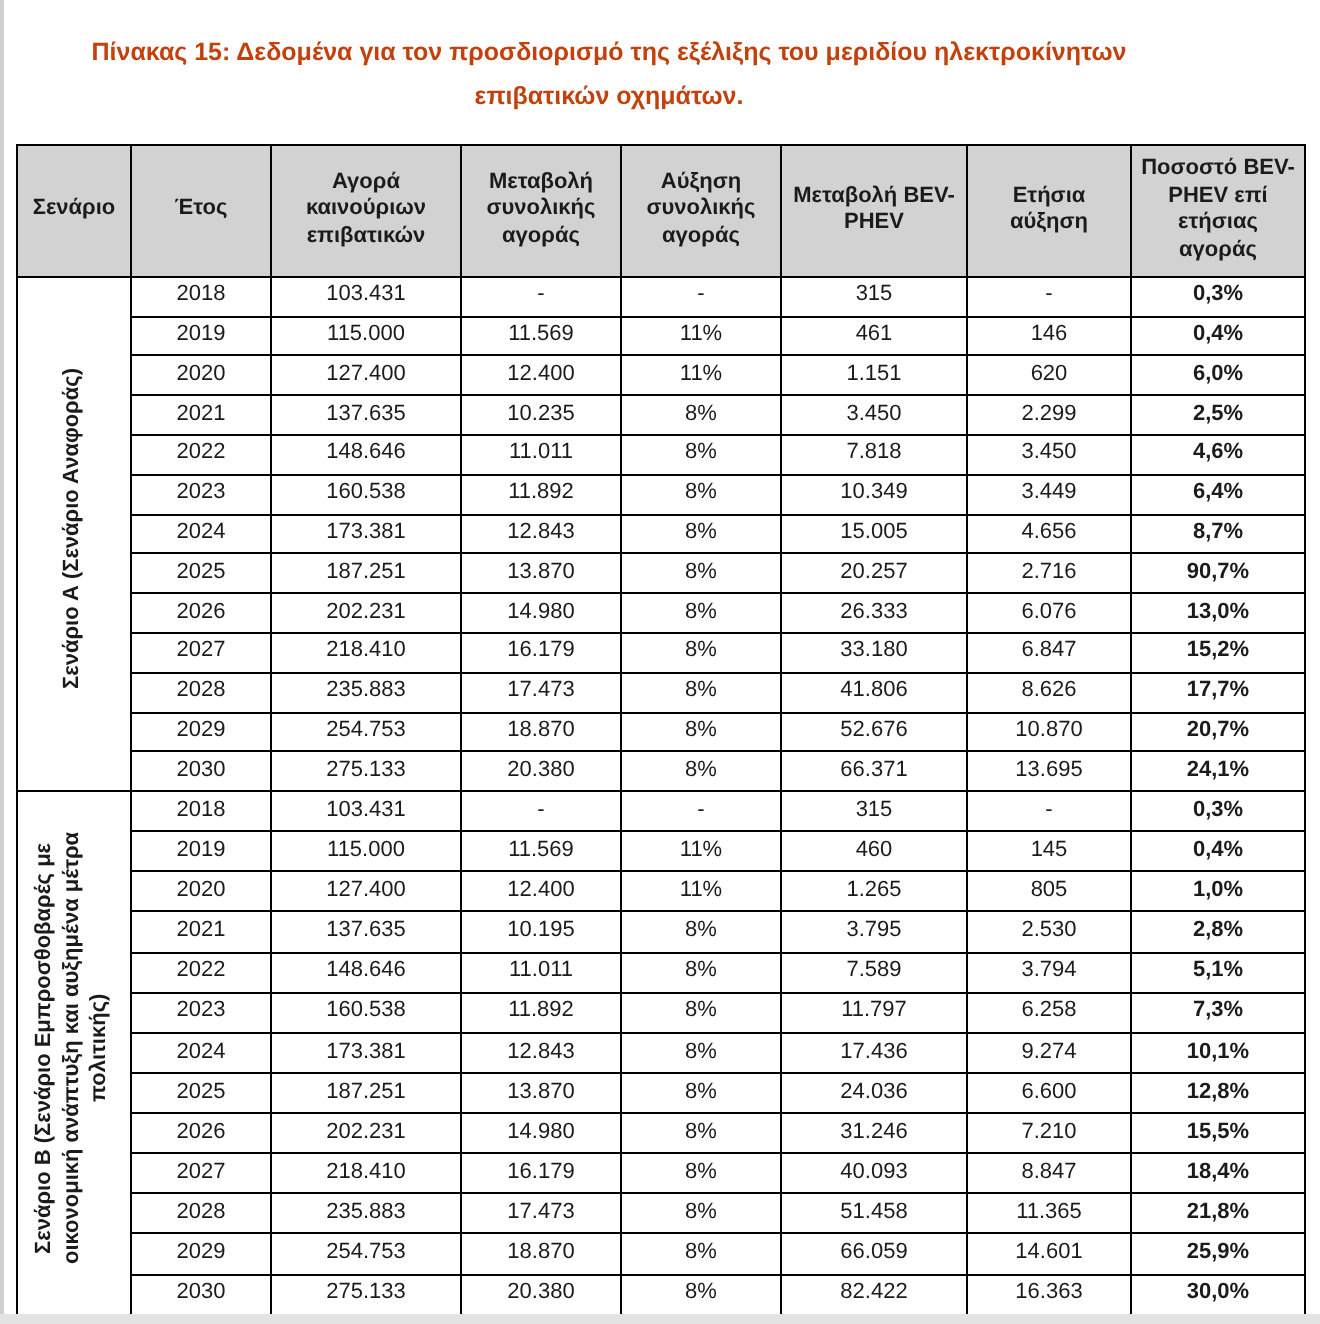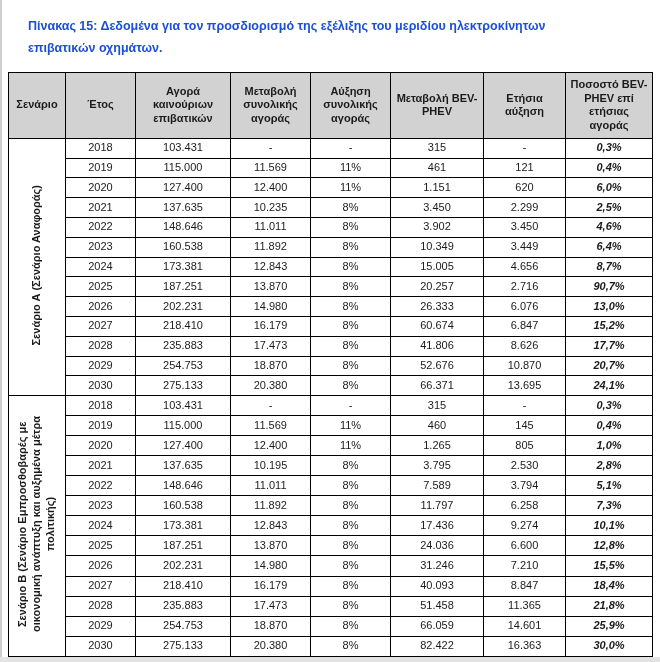--- a/index.html
+++ b/index.html
@@ -13,25 +13,25 @@
     position: absolute; left: 0; top: 0; width: 2px; height: 662px;
     background: #cfcfcf;
   }
   .page-edge-bottom {
     position: absolute; left: 0; bottom: 0; width: 660px; height: 5px;
     background: #e3e3e3;
   }
   .caption {
     width: 609px;
     padding: 16px 28px 0 28px;
-    text-align: left;
+    text-align: center;
     font-weight: bold;
     font-size: 12.5px;
     line-height: 1.75;
-    color: #1d4ed8;
+    color: #c2410c;
   }
   table.data-table {
     border-collapse: collapse;
     table-layout: fixed;
     margin: 12px 0 0 8px;
     width: 644px;
   }
   table.data-table th, table.data-table td {
     border: 1.5px solid #000;
     text-align: center;
@@ -40,21 +40,21 @@
     line-height: 1.25;
     overflow: hidden;
   }
   thead th {
     background: #d2d2d2;
     height: 66px;
     font-weight: bold;
     padding: 2px 3px;
   }
   tbody td { height: 19.8px; background: #ffffff; padding: 0 2px; }
-  tbody td.pct { font-weight: bold; font-style: italic; }
+  tbody td.pct { font-weight: bold; }
   th.scenario-cell {
     background: #ffffff;
     font-weight: bold;
     padding: 4px 2px;
     vertical-align: middle;
   }
   .vert {
     display: inline-block;
     writing-mode: vertical-rl;
     transform: rotate(180deg);
@@ -105,21 +105,21 @@
         <td>315</td>
         <td>-</td>
         <td class="pct">0,3%</td>
       </tr>
       <tr>
         <td>2019</td>
         <td>115.000</td>
         <td>11.569</td>
         <td>11%</td>
         <td>461</td>
-        <td>121</td>
+        <td>146</td>
         <td class="pct">0,4%</td>
       </tr>
       <tr>
         <td>2020</td>
         <td>127.400</td>
         <td>12.400</td>
         <td>11%</td>
         <td>1.151</td>
         <td>620</td>
         <td class="pct">6,0%</td>
@@ -131,21 +131,21 @@
         <td>8%</td>
         <td>3.450</td>
         <td>2.299</td>
         <td class="pct">2,5%</td>
       </tr>
       <tr>
         <td>2022</td>
         <td>148.646</td>
         <td>11.011</td>
         <td>8%</td>
-        <td>3.902</td>
+        <td>7.818</td>
         <td>3.450</td>
         <td class="pct">4,6%</td>
       </tr>
       <tr>
         <td>2023</td>
         <td>160.538</td>
         <td>11.892</td>
         <td>8%</td>
         <td>10.349</td>
         <td>3.449</td>
@@ -176,21 +176,21 @@
         <td>8%</td>
         <td>26.333</td>
         <td>6.076</td>
         <td class="pct">13,0%</td>
       </tr>
       <tr>
         <td>2027</td>
         <td>218.410</td>
         <td>16.179</td>
         <td>8%</td>
-        <td>60.674</td>
+        <td>33.180</td>
         <td>6.847</td>
         <td class="pct">15,2%</td>
       </tr>
       <tr>
         <td>2028</td>
         <td>235.883</td>
         <td>17.473</td>
         <td>8%</td>
         <td>41.806</td>
         <td>8.626</td>

